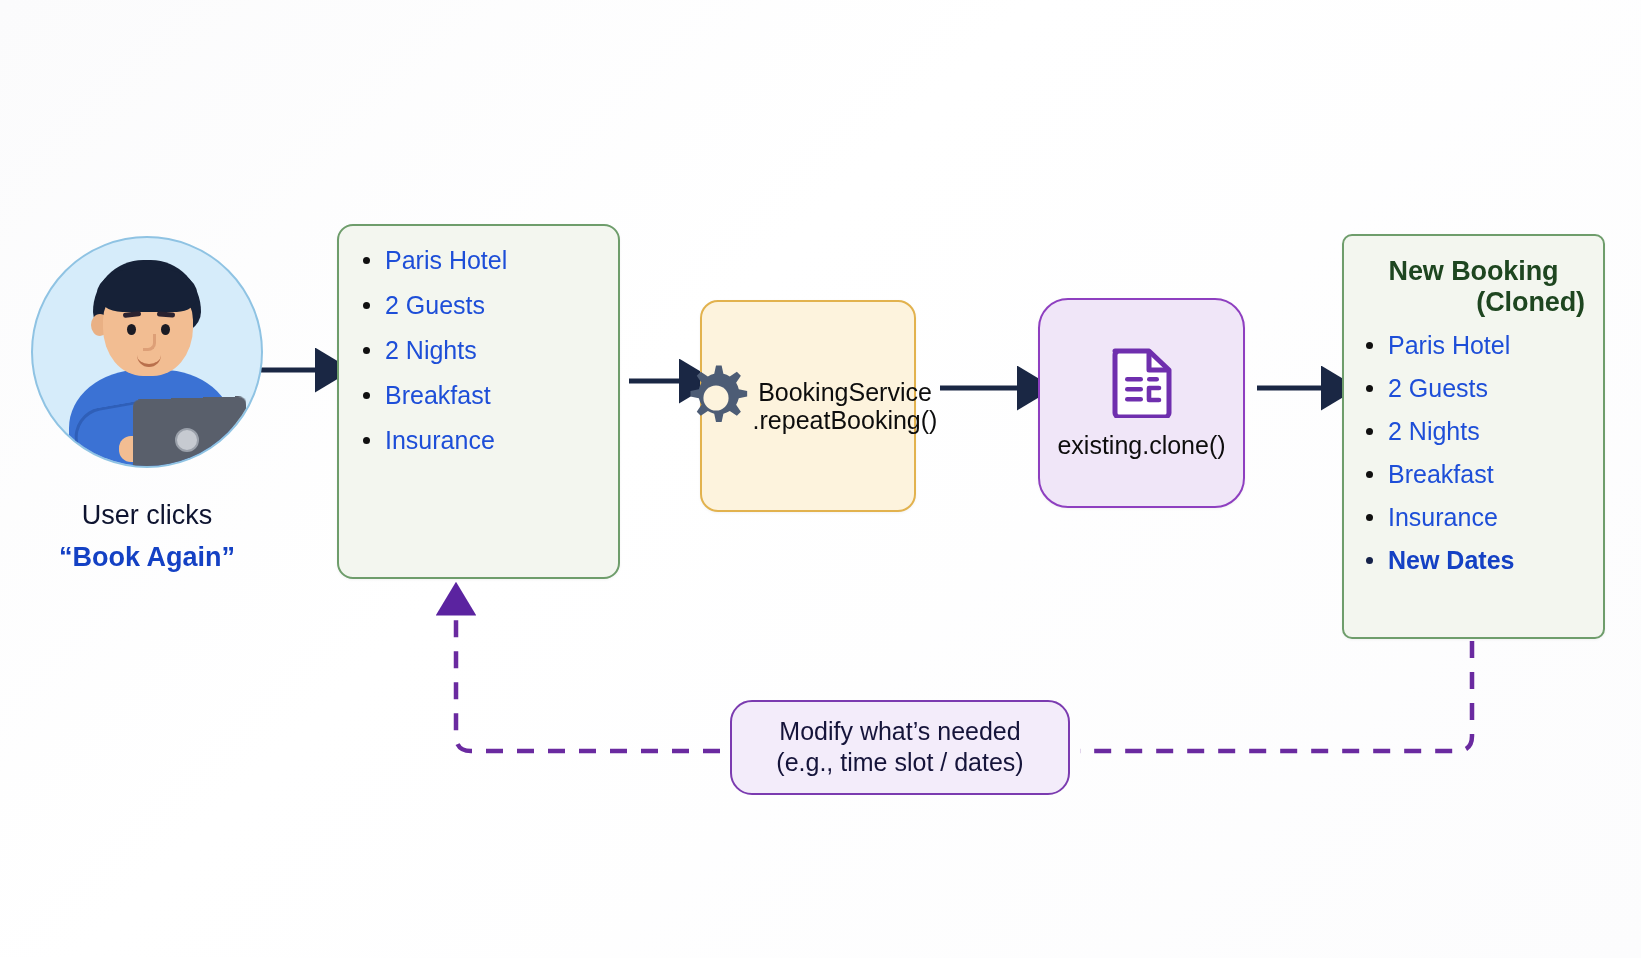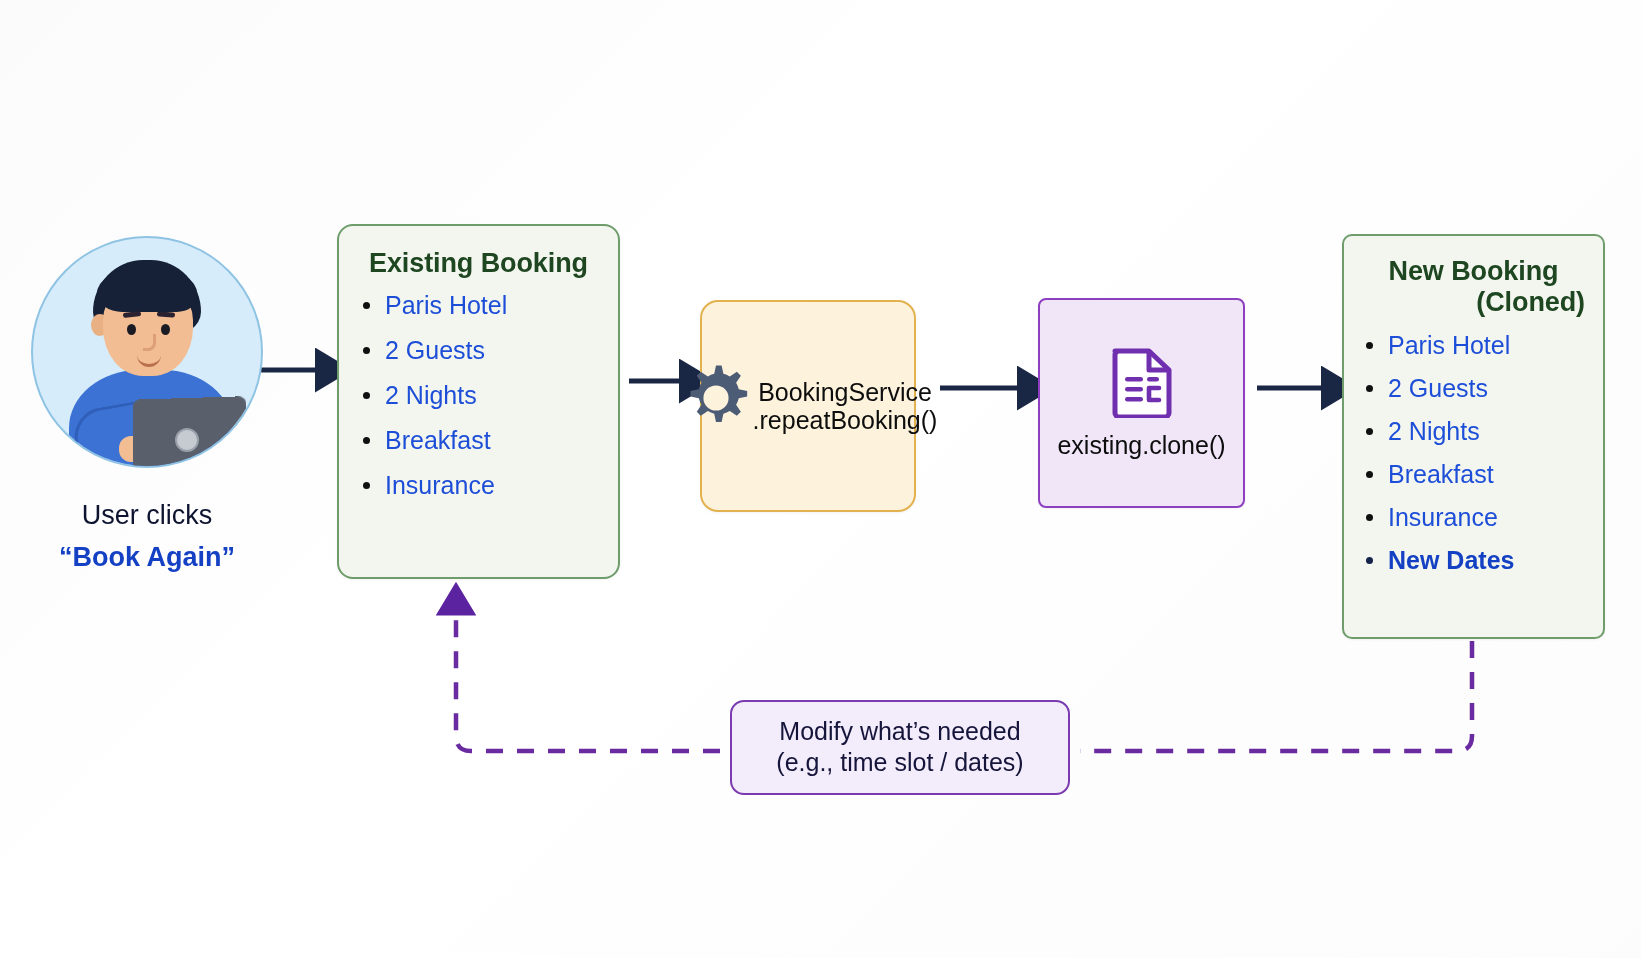--- a/index.html
+++ b/index.html
@@ -73,21 +73,21 @@
   }
   .card-yellow {
     background: #fdf3dd;
     border: 2px solid #e2b24e;
     border-radius: 18px;
     box-shadow: 0 1px 3px rgba(0,0,0,.05);
   }
   .card-purple {
     background: #f0e6f8;
     border: 2px solid #8e3fc0;
-    border-radius: 8px;
+    border-radius: 30px;
     box-shadow: 0 1px 3px rgba(0,0,0,.05);
   }
 
   
   #card-existing {
     left: 337px;
     top: 224px;
     width: 283px;
     height: 355px;
     padding: 22px 20px;
@@ -192,21 +192,21 @@
   
   #note-modify {
     position: absolute;
     left: 730px;
     top: 700px;
     width: 340px;
     box-sizing: border-box;
     padding: 14px 18px 16px;
     background: #f3ecfa;
     border: 2px solid #7b3bb0;
-    border-radius: 14px;
+    border-radius: 22px;
     text-align: center;
     font-size: 25px;
     color: #15143a;
     line-height: 1.22;
     font-weight: 500;
   }
   #note-modify .note-line { display: block; }
 
   
   .av-hair {
@@ -365,21 +365,20 @@
       <div class="av-laptop-dot"></div>
 
     </div>
     <div class="user-caption">
       <span>User clicks</span>
       <span class="quoted">“Book Again”</span>
     </div>
   </div>
 
   <div id="card-existing" class="card card-green">
-    <div class="card-title">Existing Booking</div>
     <ul class="bullets">
       <li>Paris Hotel</li>
       <li>2 Guests</li>
       <li>2 Nights</li>
       <li>Breakfast</li>
       <li>Insurance</li>
     </ul>
   </div>
 
   <div id="card-service" class="card card-yellow">

